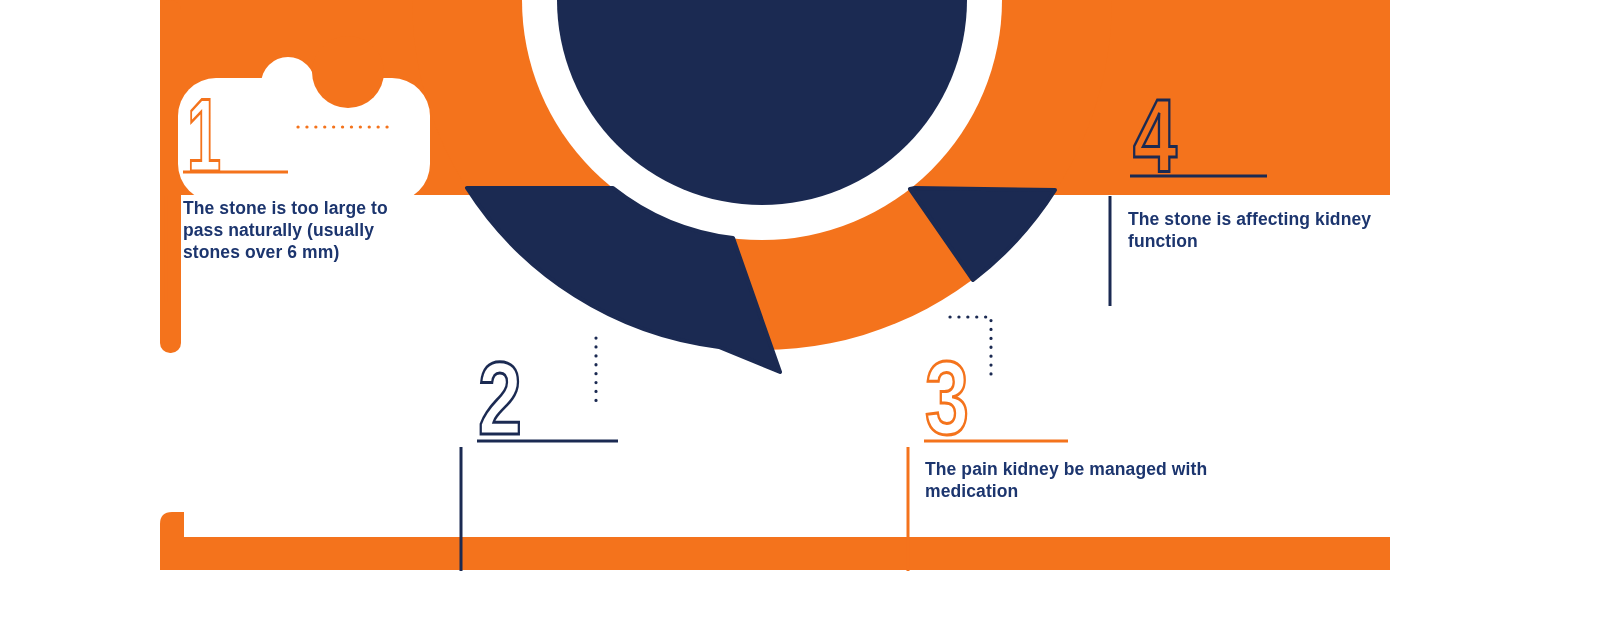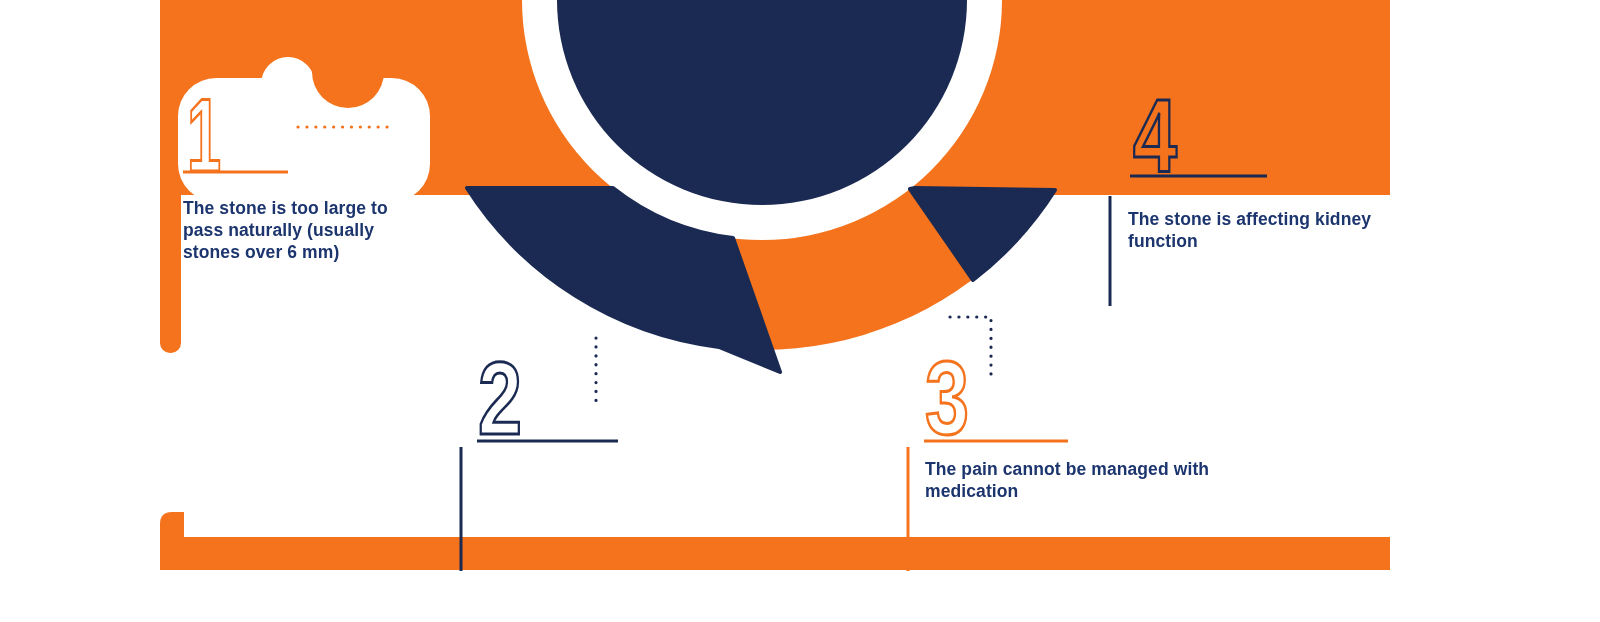--- a/index.html
+++ b/index.html
@@ -67,16 +67,16 @@
     <path class="dots ns" d="M950 317 H991 V374"></path>
 
     <text class="digit os" x="187" y="171" textLength="34" lengthAdjust="spacingAndGlyphs">1</text>
     <text class="digit ns" x="478" y="434" textLength="44" lengthAdjust="spacingAndGlyphs">2</text>
     <text class="digit os" x="925" y="434" textLength="44" lengthAdjust="spacingAndGlyphs">3</text>
     <text class="digit ns" x="1133" y="172" textLength="44" lengthAdjust="spacingAndGlyphs">4</text>
   </svg>
 
 
   <div class="txt t1">The stone is too large to pass naturally (usually stones over 6 mm)</div>
-  <div class="txt t3">The pain cannot be managed with medication</div>
+  <div class="txt t3">The pain kidney be managed with medication</div>
   <div class="txt t4">The stone is affecting kidney function</div>
 
 </div>
 
 </body></html>

